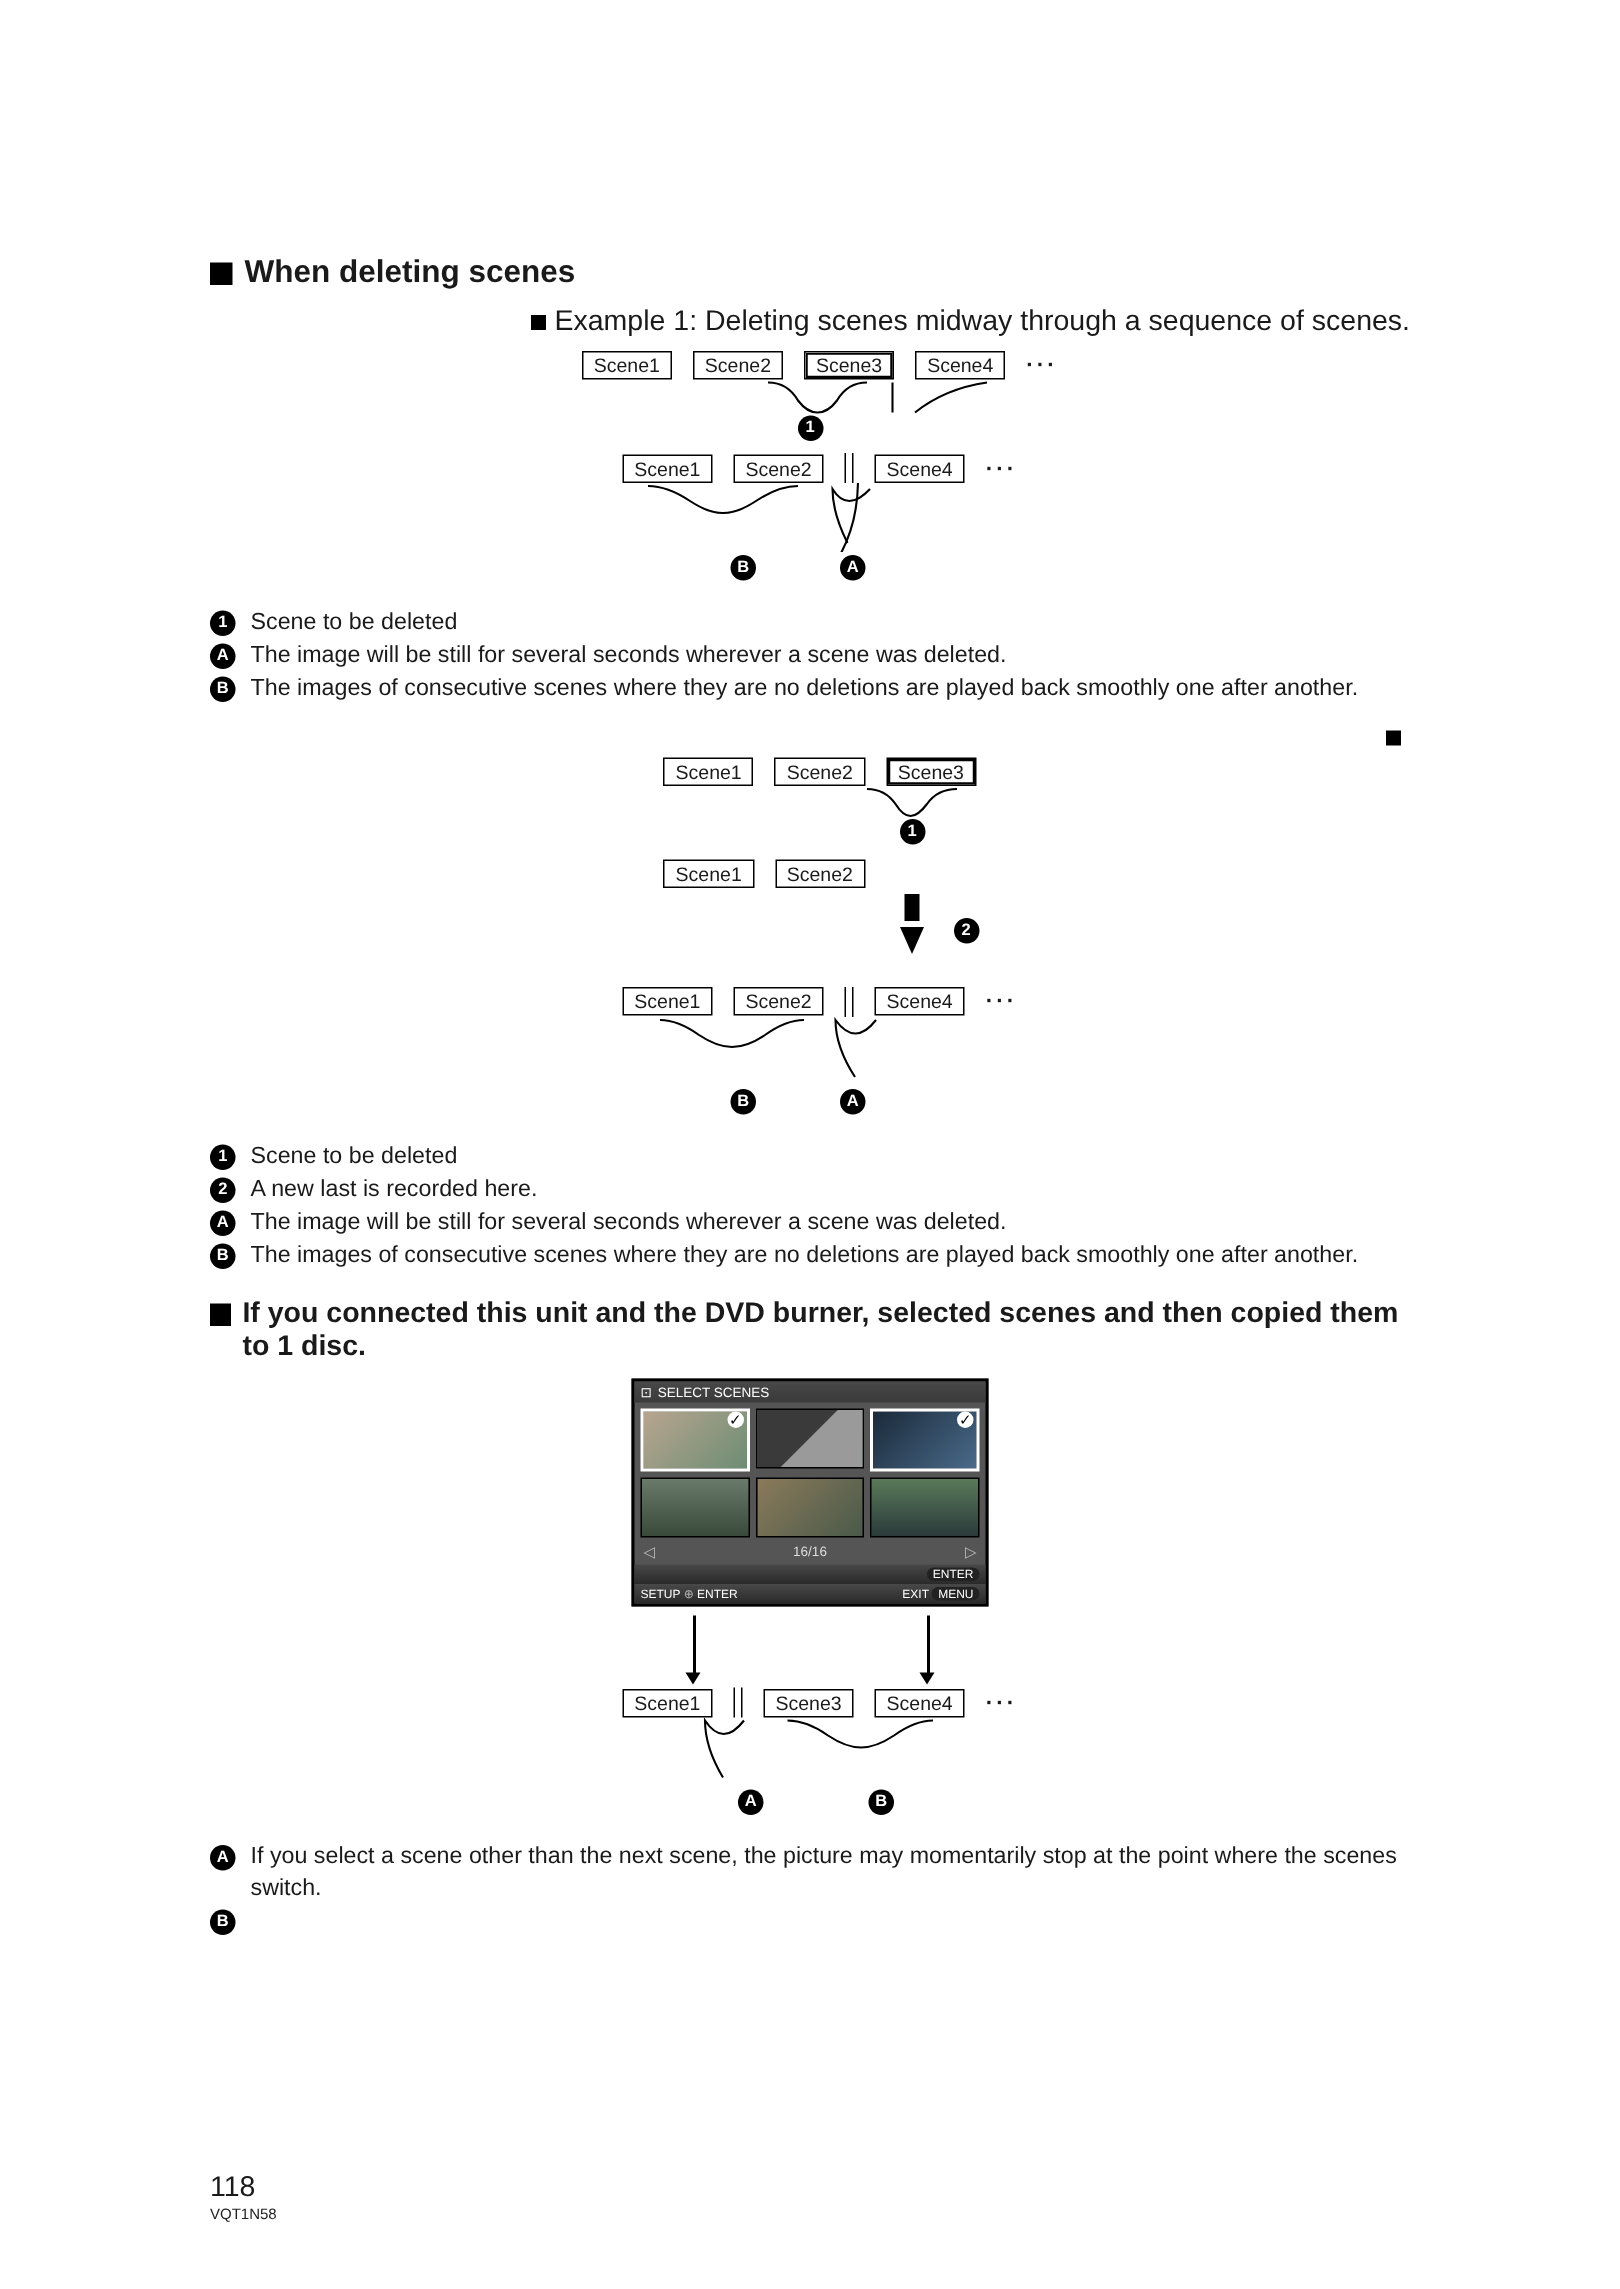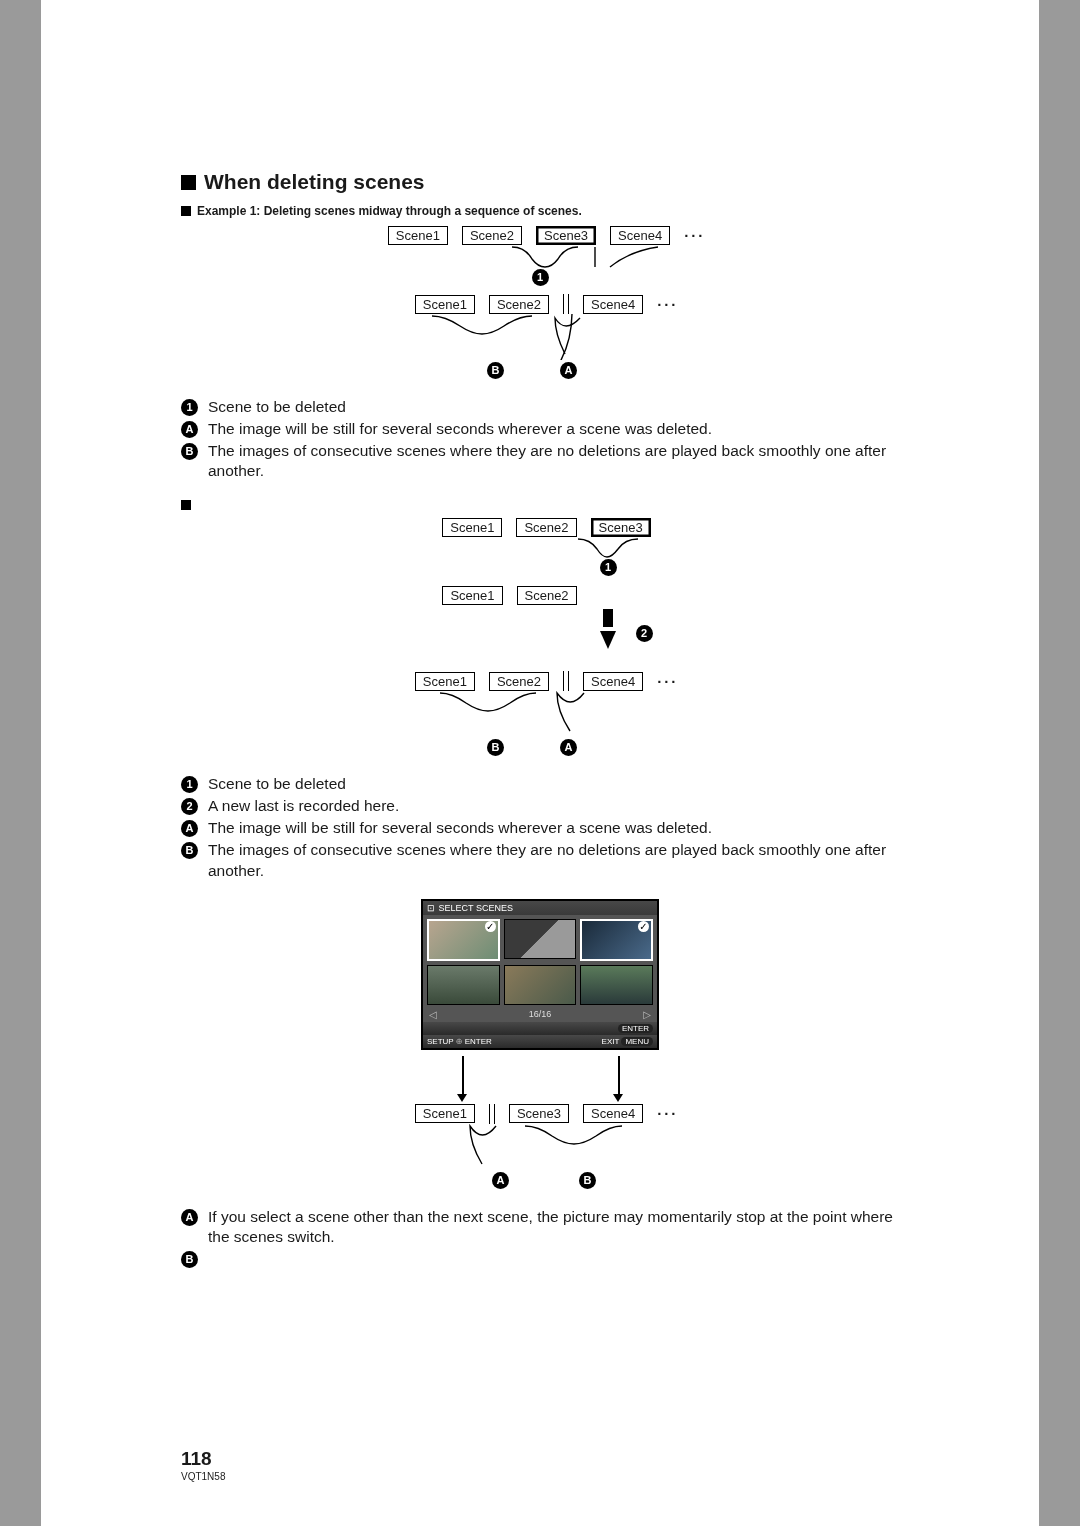--- a/index.html
+++ b/index.html
@@ -4,21 +4,21 @@
 <style>
   body {
     margin: 0;
     background: #9a9a9a;
     font-family: Arial, Helvetica, sans-serif;
     display: flex;
     justify-content: center;
   }
   .page {
     background: #fff;
-    width: 998px;
+    width: 1080px;
     min-height: 1526px;
     box-sizing: border-box;
     padding: 170px 140px 40px 140px;
     position: relative;
     color: #1a1a1a;
   }
   .heading {
     font-weight: bold;
     font-size: 21px;
     margin: 0 0 10px 0;
@@ -26,25 +26,26 @@
     align-items: center;
   }
   .heading .square {
     display: inline-block;
     width: 15px;
     height: 15px;
     background: #000;
     margin-right: 8px;
   }
   .subheading {
-    font-weight: bold;
-    font-size: 12px;
+    font-weight: normal;
+    font-size: 19px;
     margin: 6px 0 8px 0;
     display: flex;
     align-items: center;
+    justify-content: flex-end;
   }
   .subheading .square {
     display: inline-block;
     width: 10px;
     height: 10px;
     background: #000;
     margin-right: 6px;
   }
   .diagram {
     text-align: center;
@@ -180,21 +181,21 @@
     position:relative; width:234px; margin:0 auto;
   }
   .v-line-arrows .ah{
     position:absolute; width:0;height:0;
     border-left:5px solid transparent;border-right:5px solid transparent;border-top:8px solid #000;
   }
   .page-num{
     position:absolute;
     left:140px;
     bottom:56px;
-    font-weight:bold;
+    font-weight:normal;
     font-size:19px;
   }
   .doc-id{
     position:absolute;
     left:140px;
     bottom:44px;
     font-size:10px;
     color:#222;
     margin-top:12px;
   }
@@ -320,20 +321,24 @@
     <div class="li">
       <span class="circle">A</span>
       <span>The image will be still for several seconds wherever a scene was deleted.</span>
     </div>
     <div class="li">
       <span class="circle">B</span>
       <span>The images of consecutive scenes where they are no deletions are played back smoothly one after another.</span>
     </div>
   </div>
 
+  <div class="heading" style="font-size:19px;align-items:flex-start;">
+    <span class="square" style="margin-top:4px;"></span>
+    <span>If you connected this unit and the DVD burner, selected scenes and then copied them to 1 disc.</span>
+  </div>
 
   <div class="diagram">
     <div class="thumbset">
       <div class="thumb-header">
         <span>⊡</span>
         <span>SELECT SCENES</span>
       </div>
       <div class="thumb-grid">
         <div class="thumb check sel"></div>
         <div class="thumb tri"></div>

